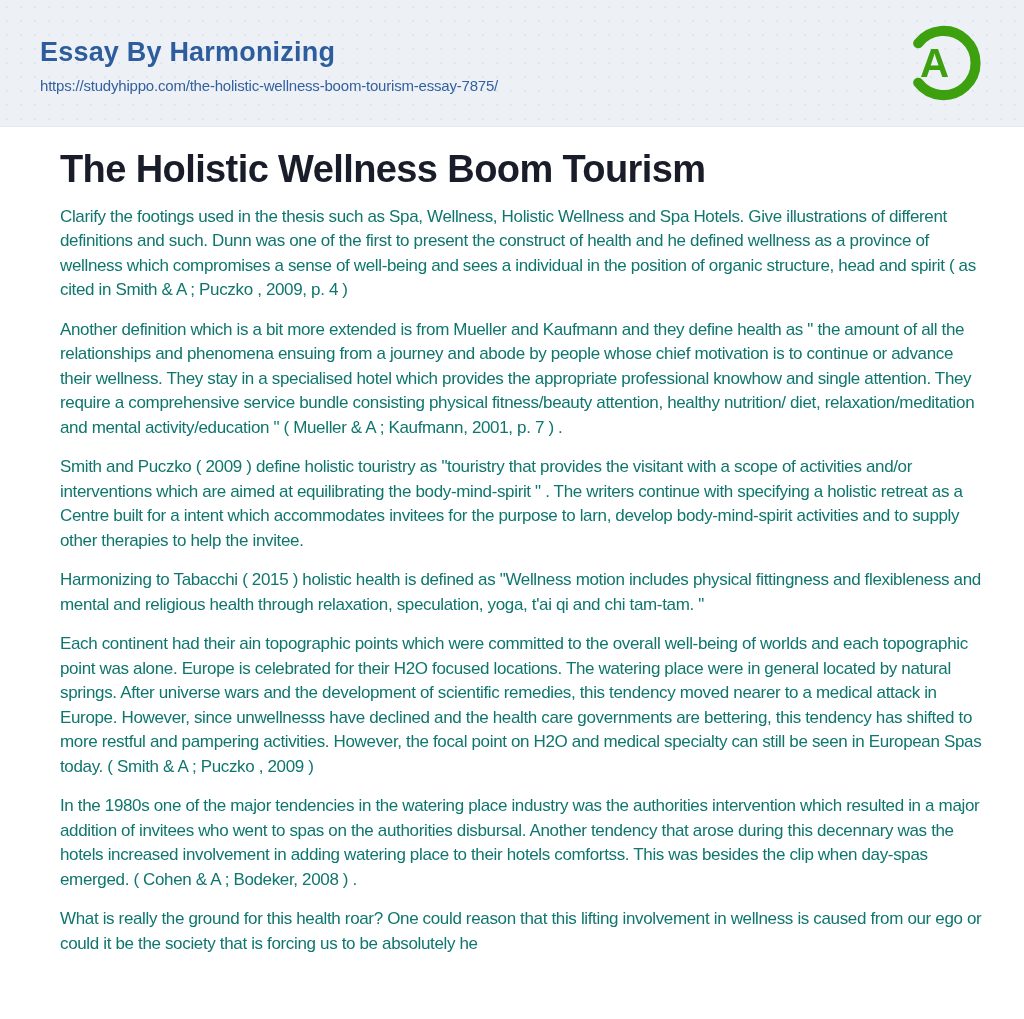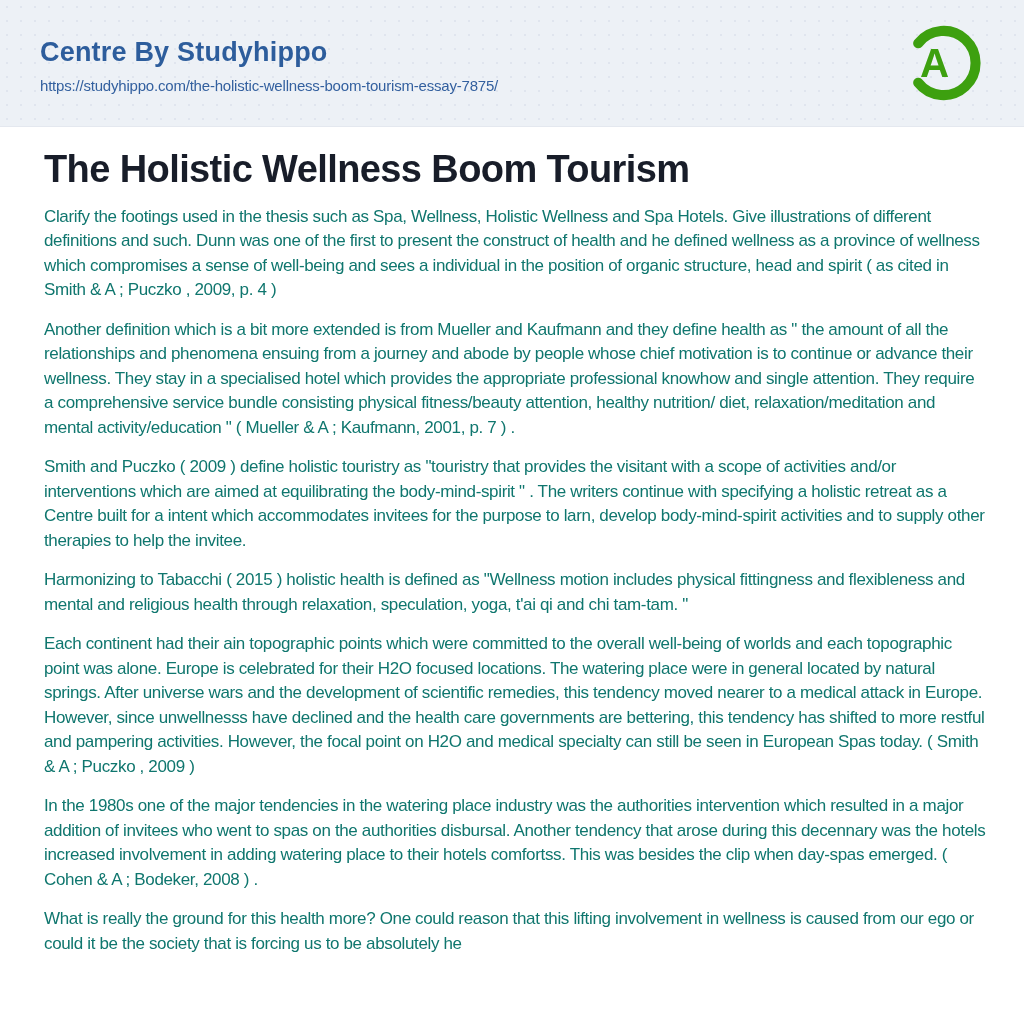--- a/index.html
+++ b/index.html
@@ -43,20 +43,21 @@
   .logo {
     position: absolute;
     right: 38px;
     top: 16px;
     width: 88px;
     height: 94px;
   }
   .logo svg { width: 100%; height: 100%; }
   .content {
     padding: 21px 38px 0 44px;
+    margin-left: 16px;
   }
   .essay-title {
     font-size: 38px;
     font-weight: 800;
     color: #181d29;
     letter-spacing: -0.6px;
     line-height: 1.15;
     margin-bottom: 13px;
   }
   .essay-paragraph {
@@ -66,33 +67,33 @@
     color: #0f766e;
     margin-bottom: 15px;
     max-width: 948px;
   }
 </style>
 </head>
 <body>
 
 <div class="header">
   <div class="header-text">
-    <div class="site-title">Centre By Studyhippo</div>
+    <div class="site-title">Essay By Harmonizing</div>
     <a class="essay-url" href="#">https://studyhippo.com/the-holistic-wellness-boom-tourism-essay-7875/</a>
   </div>
   <div class="logo">
     <svg viewBox="0 0 96 96" aria-hidden="true">
       <path d="M 22.0 69.5 A 35 35 0 1 0 22.0 26.5" fill="none" stroke="#3da00f" stroke-width="11" stroke-linecap="round"></path>
       <text x="40" y="48" text-anchor="middle" dominant-baseline="central" font-family="Liberation Sans, sans-serif" font-size="44" font-weight="600" fill="#3da00f">A</text>
     </svg>
   </div>
 </div>
 
 <div class="content">
   <h1 class="essay-title">The Holistic Wellness Boom Tourism</h1>
   <p class="essay-paragraph">Clarify the footings used in the thesis such as Spa, Wellness, Holistic Wellness and Spa Hotels. Give illustrations of different definitions and such. Dunn was one of the first to present the construct of health and he defined wellness as a province of wellness which compromises a sense of well-being and sees a individual in the position of organic structure, head and spirit ( as cited in Smith &amp; A ; Puczko , 2009, p. 4 )</p>
   <p class="essay-paragraph">Another definition which is a bit more extended is from Mueller and Kaufmann and they define health as " the amount of all the relationships and phenomena ensuing from a journey and abode by people whose chief motivation is to continue or advance their wellness. They stay in a specialised hotel which provides the appropriate professional knowhow and single attention. They require a comprehensive service bundle consisting physical fitness/beauty attention, healthy nutrition/ diet, relaxation/meditation and mental activity/education " ( Mueller &amp; A ; Kaufmann, 2001, p. 7 ) .</p>
   <p class="essay-paragraph">Smith and Puczko ( 2009 ) define holistic touristry as "touristry that provides the visitant with a scope of activities and/or interventions which are aimed at equilibrating the body-mind-spirit " . The writers continue with specifying a holistic retreat as a Centre built for a intent which accommodates invitees for the purpose to larn, develop body-mind-spirit activities and to supply other therapies to help the invitee.</p>
   <p class="essay-paragraph">Harmonizing to Tabacchi ( 2015 ) holistic health is defined as "Wellness motion includes physical fittingness and flexibleness and mental and religious health through relaxation, speculation, yoga, t'ai qi and chi tam-tam. "</p>
   <p class="essay-paragraph">Each continent had their ain topographic points which were committed to the overall well-being of worlds and each topographic point was alone. Europe is celebrated for their H2O focused locations. The watering place were in general located by natural springs. After universe wars and the development of scientific remedies, this tendency moved nearer to a medical attack in Europe. However, since unwellnesss have declined and the health care governments are bettering, this tendency has shifted to more restful and pampering activities. However, the focal point on H2O and medical specialty can still be seen in European Spas today. ( Smith &amp; A ; Puczko , 2009 )</p>
   <p class="essay-paragraph">In the 1980s one of the major tendencies in the watering place industry was the authorities intervention which resulted in a major addition of invitees who went to spas on the authorities disbursal. Another tendency that arose during this decennary was the hotels increased involvement in adding watering place to their hotels comfortss. This was besides the clip when day-spas emerged. ( Cohen &amp; A ; Bodeker, 2008 ) .</p>
-  <p class="essay-paragraph">What is really the ground for this health more? One could reason that this lifting involvement in wellness is caused from our ego or could it be the society that is forcing us to be absolutely he</p>
+  <p class="essay-paragraph">What is really the ground for this health roar? One could reason that this lifting involvement in wellness is caused from our ego or could it be the society that is forcing us to be absolutely he</p>
 </div>
 
 </body></html>

